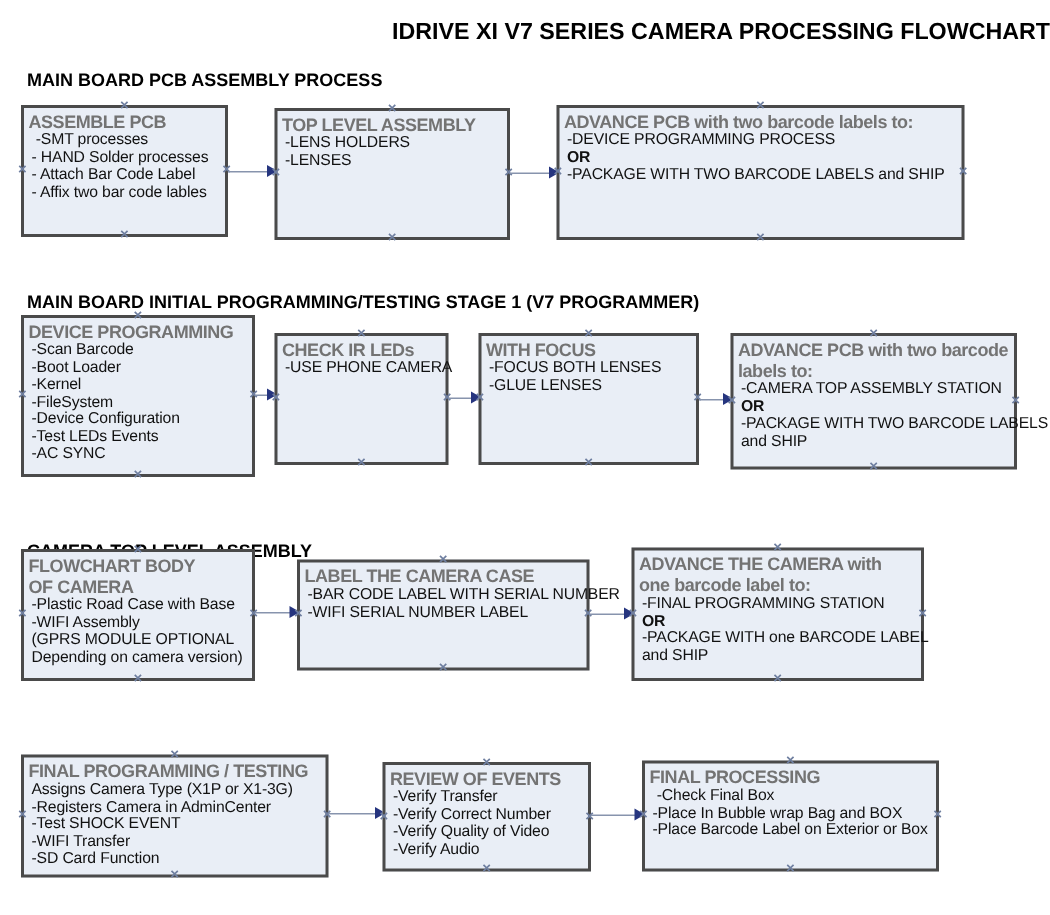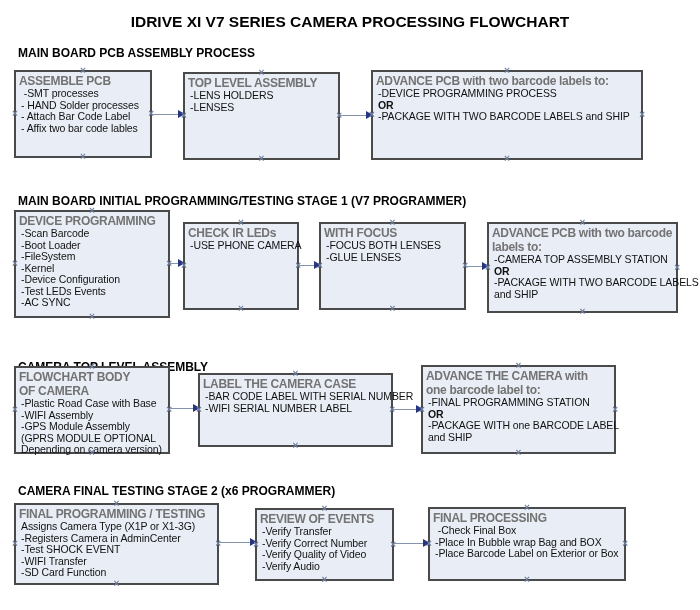--- a/index.html
+++ b/index.html
@@ -1,21 +1,21 @@
 <!DOCTYPE html>
 <html><head>
 <meta charset="utf-8">
 <style>
   html,body{margin:0;padding:0;background:#ffffff;}
   .canvas{
     position:relative;width:700px;height:610px;background:#ffffff;
     font-family:"Liberation Sans","DejaVu Sans",sans-serif;overflow:hidden;
   }
   .page-title{
-    position:absolute;top:13px;left:0;width:700px;text-align:center;
+    position:absolute;top:13px;left:0;width:700px;text-align:right;
     font-size:15.5px;font-weight:bold;color:#000;margin:0;letter-spacing:0;
   }
   .sec-header{
     position:absolute;left:18px;font-size:12px;font-weight:bold;color:#000;
     white-space:pre;
   }
   .box{
     position:absolute;background:#e9eef6;border:2px solid #4a4a4a;
     box-sizing:border-box;
   }
@@ -100,22 +100,22 @@
       <span class="cp cp-right">×</span>
     </div>
 
   <div class="sec-header" style="top:194px">MAIN BOARD INITIAL PROGRAMMING/TESTING STAGE 1 (V7 PROGRAMMER)</div>
 
   <div class="box" style="left:14px;top:210px;width:156px;height:108px">
     <div class="box-title">DEVICE PROGRAMMING</div>
     <div class="box-body">
         <div class="line">-Scan Barcode</div>
         <div class="line">-Boot Loader</div>
+        <div class="line">-Kernel</div>
         <div class="line">-FileSystem</div>
-        <div class="line">-Kernel</div>
         <div class="line">-Device Configuration</div>
         <div class="line">-Test LEDs Events</div>
         <div class="line">-AC SYNC</div>
       </div>
   <span class="cp cp-top">×</span>
       <span class="cp cp-bottom">×</span>
       <span class="cp cp-left">×</span>
       <span class="cp cp-right">×</span>
     </div>
 
@@ -168,21 +168,20 @@
       <span class="cp cp-right">×</span>
     </div>
 
   <div class="sec-header" style="top:360px">CAMERA TOP LEVEL ASSEMBLY</div>
 
   <div class="box" style="left:14px;top:366px;width:156px;height:88px">
     <div class="box-title" style="max-width:112px">FLOWCHART BODY OF CAMERA</div>
     <div class="box-body">
         <div class="line">-Plastic Road Case with Base</div>
         <div class="line">-WIFI Assembly</div>
-        <div class="line">-GPS Module Assembly</div>
         <div class="line">(GPRS MODULE OPTIONAL</div>
         <div class="line">Depending on camera version)</div>
       </div>
   <span class="cp cp-top">×</span>
       <span class="cp cp-bottom">×</span>
       <span class="cp cp-left">×</span>
       <span class="cp cp-right">×</span>
     </div>
 
   <div class="arrow" style="left:170px;top:408px;width:28px">
@@ -212,21 +211,20 @@
         <div class="line or">OR</div>
         <div class="line">-PACKAGE WITH one BARCODE LABEL</div>
         <div class="line">and SHIP</div>
       </div>
   <span class="cp cp-top">×</span>
       <span class="cp cp-bottom">×</span>
       <span class="cp cp-left">×</span>
       <span class="cp cp-right">×</span>
     </div>
 
-  <div class="sec-header" style="top:484px">CAMERA FINAL TESTING STAGE 2 (x6 PROGRAMMER)</div>
 
   <div class="box" style="left:14px;top:503px;width:205px;height:82px">
     <div class="box-title">FINAL PROGRAMMING / TESTING</div>
     <div class="box-body">
         <div class="line">Assigns Camera Type (X1P or X1-3G)</div>
         <div class="line">-Registers Camera in AdminCenter</div>
         <div class="line">-Test SHOCK EVENT</div>
         <div class="line">-WIFI Transfer</div>
         <div class="line">-SD Card Function</div>
       </div>

